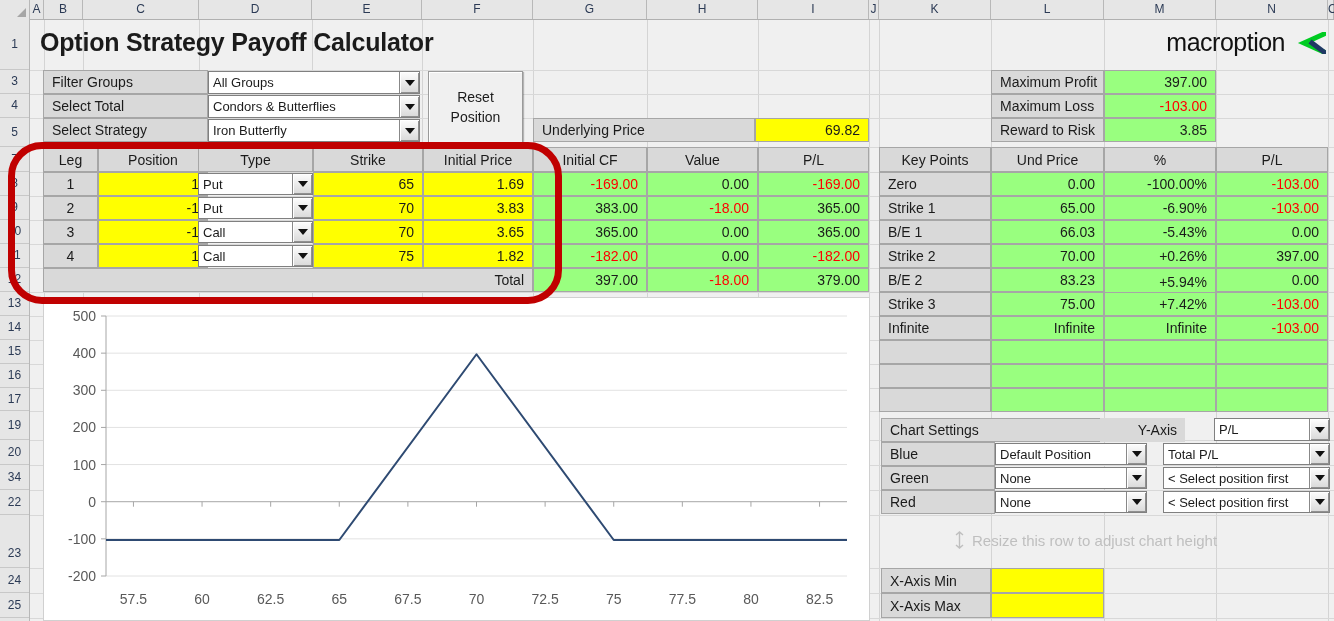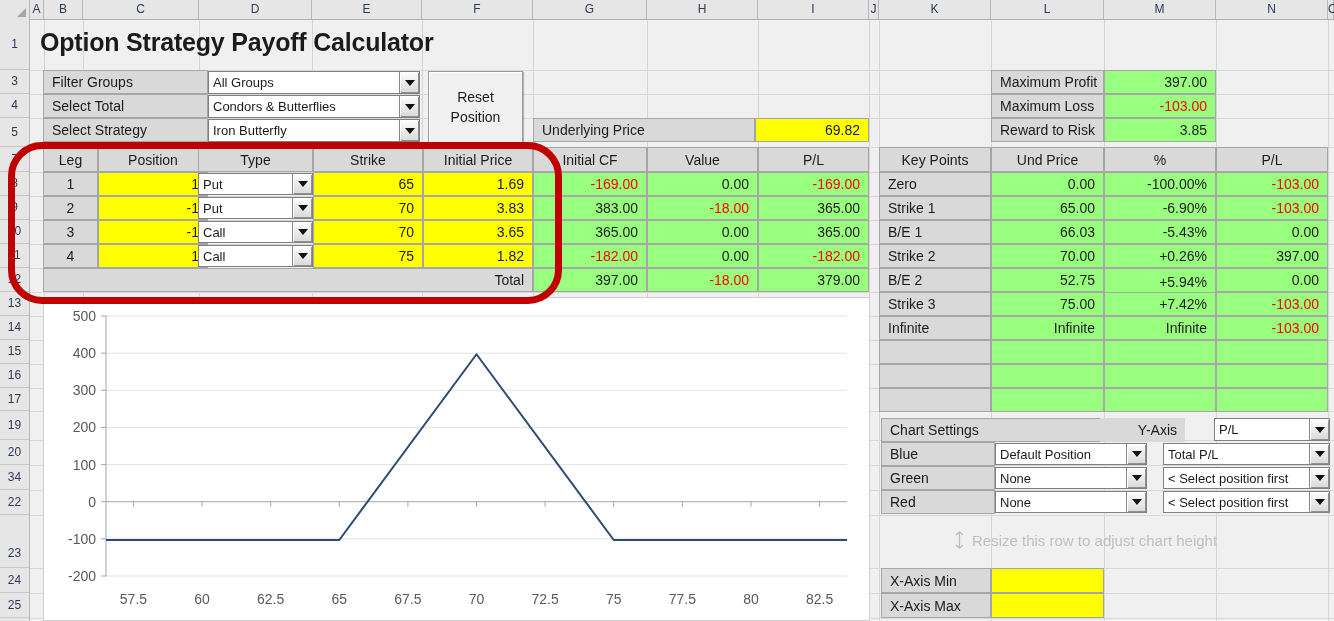--- a/index.html
+++ b/index.html
@@ -171,20 +171,27 @@
       <div class="rcell" style="top: 392px; height: 29px; line-height: 28px;">19</div>
       <div class="rcell" style="top: 421px; height: 25px; line-height: 24px;">20</div>
       <div class="rcell" style="top: 446px; height: 25px; line-height: 24px;">34</div>
       <div class="rcell" style="top: 471px; height: 25px; line-height: 24px;">22</div>
       <div class="rcell" style="top: 521px; height: 28px; line-height: 27px;">23</div>
       <div class="rcell" style="top: 549px; height: 25px; line-height: 24px;">24</div>
       <div class="rcell" style="top: 574px; height: 25px; line-height: 24px;">25</div>
     </div>
 
   <div id="title">Option Strategy Payoff Calculator</div>
+  <div id="logo">
+    <span class="word">macroption</span>
+    <svg class="mark" viewBox="0 0 34 22">
+      <path d="M32 2 L12 11 L32 20" fill="none" stroke="#00cc22" stroke-width="5" stroke-linecap="square"></path>
+      <path d="M20 11 L32 20" fill="none" stroke="#1f3864" stroke-width="5" stroke-linecap="square"></path>
+    </svg>
+  </div>
 
   <div class="abs lbl" style="left:43px;top:70px;width:165px;height:24px;">Filter Groups</div>
   <div class="abs combo" style="left:208px;top:71px;width:212px;height:23px;">
     <span class="txt">All Groups</span>
     <span class="btn">
         <i></i>
       </span>
   </div>
 
   <div class="abs lbl" style="left:43px;top:94px;width:165px;height:24px;">Select Total</div>
@@ -302,21 +309,21 @@
       <div class="abs grn neg" style="left: 1216px; top: 196px; width: 112px; height: 24px;">-103.00</div>
       <div class="abs lbl" style="left: 879px; top: 220px; width: 112px; height: 24px;">B/E 1</div>
       <div class="abs grn" style="left: 991px; top: 220px; width: 113px; height: 24px;">66.03</div>
       <div class="abs grn" style="left: 1104px; top: 220px; width: 112px; height: 24px;">-5.43%</div>
       <div class="abs grn" style="left: 1216px; top: 220px; width: 112px; height: 24px;">0.00</div>
       <div class="abs lbl" style="left: 879px; top: 244px; width: 112px; height: 24px;">Strike 2</div>
       <div class="abs grn" style="left: 991px; top: 244px; width: 113px; height: 24px;">70.00</div>
       <div class="abs grn" style="left: 1104px; top: 244px; width: 112px; height: 24px;">+0.26%</div>
       <div class="abs grn" style="left: 1216px; top: 244px; width: 112px; height: 24px;">397.00</div>
       <div class="abs lbl" style="left: 879px; top: 268px; width: 112px; height: 24px;">B/E 2</div>
-      <div class="abs grn" style="left: 991px; top: 268px; width: 113px; height: 24px;">52.75</div>
+      <div class="abs grn" style="left: 991px; top: 268px; width: 113px; height: 24px;">83.23</div>
       <div class="abs grn" style="left: 1104px; top: 268px; width: 112px; height: 28px;">+5.94%</div>
       <div class="abs grn" style="left: 1216px; top: 268px; width: 112px; height: 24px;">0.00</div>
       <div class="abs lbl" style="left: 879px; top: 292px; width: 112px; height: 24px;">Strike 3</div>
       <div class="abs grn" style="left: 991px; top: 292px; width: 113px; height: 24px;">75.00</div>
       <div class="abs grn" style="left: 1104px; top: 292px; width: 112px; height: 24px;">+7.42%</div>
       <div class="abs grn neg" style="left: 1216px; top: 292px; width: 112px; height: 24px;">-103.00</div>
       <div class="abs lbl" style="left: 879px; top: 316px; width: 112px; height: 24px;">Infinite</div>
       <div class="abs grn" style="left: 991px; top: 316px; width: 113px; height: 24px;">Infinite</div>
       <div class="abs grn" style="left: 1104px; top: 316px; width: 112px; height: 24px;">Infinite</div>
       <div class="abs grn neg" style="left: 1216px; top: 316px; width: 112px; height: 24px;">-103.00</div>

